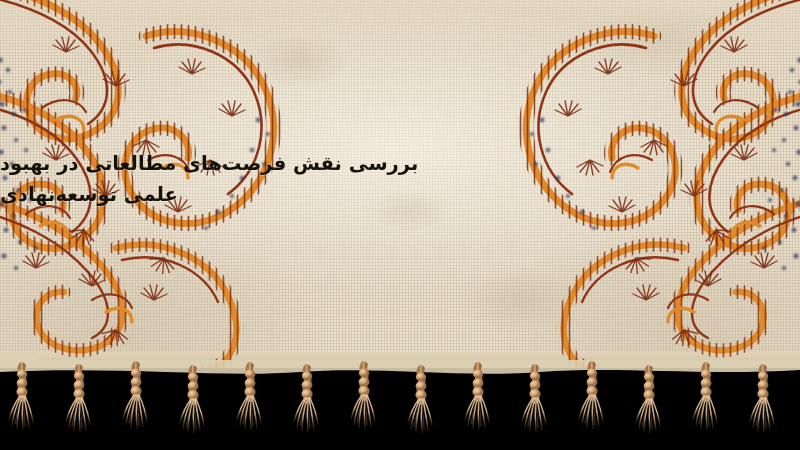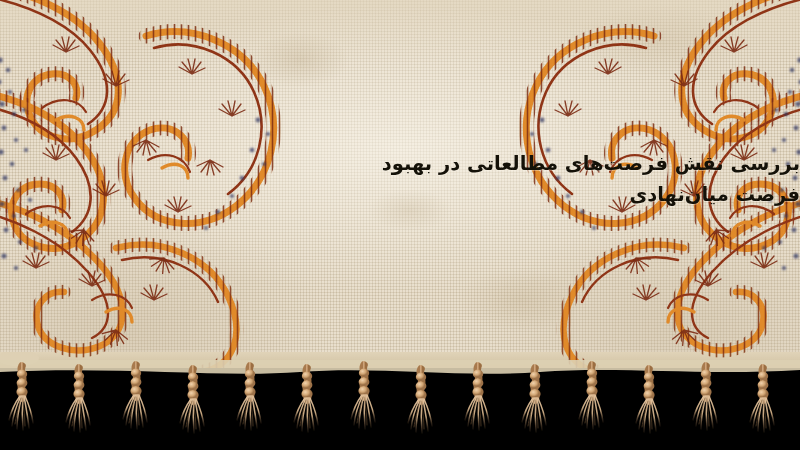--- a/index.html
+++ b/index.html
@@ -48,21 +48,21 @@
   }
 
   
   .orn{position:absolute;top:0;pointer-events:none;}
   .orn.left{left:-4px;}
   .orn.right{right:-4px;transform:scaleX(-1);}
 
   
   .title-block{
     position:absolute;left:0;top:148px;width:800px;
-    text-align:right;
+    text-align:left;
     z-index:6;
   }
   .title-line{
     display:block;
     color:#141108;
     font-weight:bold;
     font-size:19.5px;
     line-height:31px;
     letter-spacing:.2px;
     direction:rtl;
@@ -361,21 +361,21 @@
         <circle cx="246" cy="178" r="2.3"></circle>
           <circle cx="236" cy="196" r="2.0"></circle>
         <circle cx="222" cy="212" r="2.2"></circle>
           <circle cx="210" cy="228" r="1.9"></circle>
       </g>
     </svg>
   </div>
 
   <div class="title-block">
     <span class="title-line">بررسی نقش فرصت‌های مطالعاتی در بهبود</span>
-    <span class="title-line">فرصت میان‌نهادی</span>
+    <span class="title-line">علمی توسعه‌نهادی</span>
   </div>
 
   <div class="fringe">
     <svg width="800" height="90" viewBox="0 0 800 90" xmlns="http://www.w3.org/2000/svg">
       <defs>
         <linearGradient id="cordG" x1="0" y1="0" x2="1" y2="0">
           <stop offset="0%" stop-color="#a87a4d"></stop>
           <stop offset="35%" stop-color="#e6c199"></stop>
           <stop offset="65%" stop-color="#d4a877"></stop>
           <stop offset="100%" stop-color="#9b6e43"></stop>

